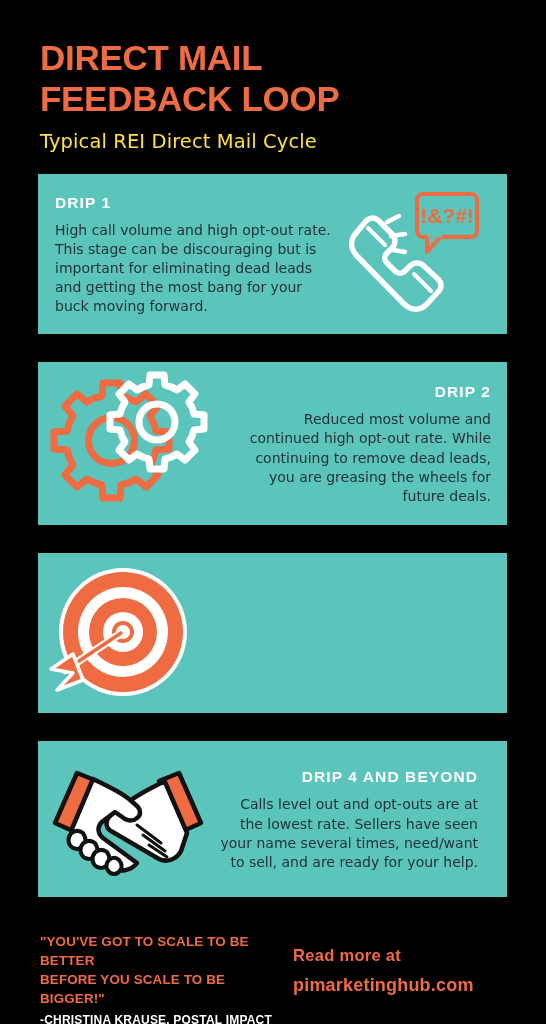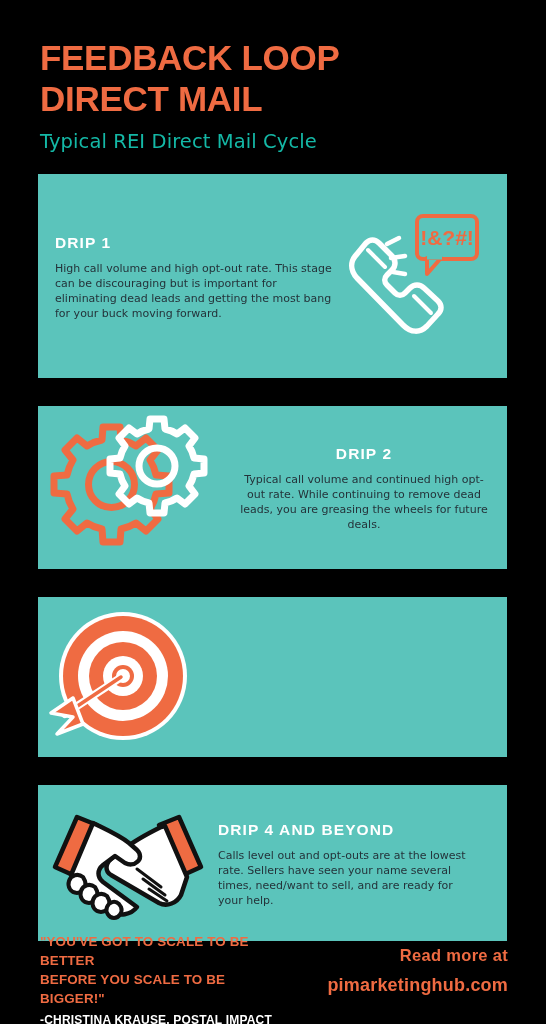--- a/index.html
+++ b/index.html
@@ -29,21 +29,21 @@
   .title-line {
     color: #EF6B42;
     font-size: 35px;
     font-weight: bold;
     letter-spacing: -0.3px;
     line-height: 1.16;
     text-transform: uppercase;
     font-family: "Liberation Sans", sans-serif;
   }
   .subtitle {
-    color: #14b8a6;
+    color: #fde047;
     font-size: 19.5px;
     font-weight: normal;
     margin-top: 11px;
     letter-spacing: 0.1px;
     font-family: "DejaVu Sans", sans-serif;
   }
 
   
   .cards {
     position: relative;
@@ -78,45 +78,45 @@
   .drip-heading {
     color: #FFFFFF;
     font-size: 15.5px;
     font-weight: bold;
     letter-spacing: 1.1px;
     margin-bottom: 9px;
     font-family: "Liberation Sans", sans-serif;
   }
   .drip-body {
     color: #24333A;
-    font-size: 11px;
+    font-size: 14px;
     line-height: 1.37;
     font-family: "DejaVu Sans", sans-serif;
   }
 
   
-  .card-1 { height: 204px; }
+  .card-1 { height: 160px; }
   .card-1 .card-text { width: 300px; padding-left: 17px; }
   .card-1 .card-icon { width: 145px; }
 
   
   .card-2 { height: 163px; }
   .card-2 .card-inner { }
   .card-2 .card-icon { width: 175px; }
-  .card-2 .card-text { width: 278px; text-align: center; padding-right: 16px; margin-left: 24px; }
+  .card-2 .card-text { width: 278px; text-align: right; padding-right: 16px; margin-left: 24px; }
 
   
   .card-3 { height: 160px; }
   .card-3 .card-text { width: 305px; padding-left: 17px; }
   .card-3 .card-icon { width: 150px; }
 
   
   .card-4 { height: 156px; }
   .card-4 .card-icon { width: 180px; }
-  .card-4 .card-text { width: 275px; padding-right: 15px; }
+  .card-4 .card-text { width: 275px; text-align: right; padding-right: 15px; }
 
   
   .footer {
     position: absolute;
     left: 0; right: 0;
     top: 928px;
     height: 96px;
     display: flex;
     padding: 0 38px 0 40px;
     box-sizing: border-box;
@@ -135,21 +135,20 @@
     color: #FFFFFF;
     font-size: 12px;
     font-weight: bold;
     letter-spacing: 0.2px;
     margin-top: 4px;
     text-transform: uppercase;
     font-family: "Liberation Sans", sans-serif;
   }
   .footer-right {
     flex: 0 0 auto;
-    text-align: right;
     padding-top: 18px;
     width: 215px;
   }
   .read-more-1 {
     color: #EF6B42;
     font-size: 16.5px;
     font-weight: bold;
     letter-spacing: 0.3px;
     font-family: "Liberation Sans", sans-serif;
   }
@@ -162,22 +161,22 @@
     font-family: "Liberation Sans", sans-serif;
   }
   svg { display: block; }
 </style>
 </head>
 <body>
 
 <div id="infographic">
 
   <div class="header">
+    <div class="title-line">DIRECT MAIL</div>
     <div class="title-line">FEEDBACK LOOP</div>
-    <div class="title-line">DIRECT MAIL</div>
     <div class="subtitle">Typical REI Direct Mail Cycle</div>
   </div>
 
   <div class="cards">
 
     <div class="card card-1">
       <div class="card-inner">
         <div class="card-text">
           <div class="drip-heading">DRIP 1</div>
           <div class="drip-body">High call volume and high opt-out rate. This stage can be discouraging but is important for eliminating dead leads and getting the most bang for your buck moving forward.</div>
@@ -269,21 +268,21 @@
                        A 35 35 0 0 1 85 33
                        L 79 25 L 89 15 L 97 21
                        A 35 35 0 0 1 109 16
                        Z"></path>
               <circle cx="117" cy="53" r="18" stroke-width="7"></circle>
             </g>
           </svg>
         </div>
         <div class="card-text">
           <div class="drip-heading">DRIP 2</div>
-          <div class="drip-body">Typical call volume and continued high opt-out rate. While continuing to remove dead leads, you are greasing the wheels for future deals.</div>
+          <div class="drip-body">Reduced most volume and continued high opt-out rate. While continuing to remove dead leads, you are greasing the wheels for future deals.</div>
         </div>
       </div>
     </div>
 
     <div class="card card-3">
       <div class="card-inner">
         <div class="card-icon">
           <svg width="148" height="142" viewBox="0 0 148 142">
             <g>
               <circle cx="84" cy="70" r="64" fill="#FFFFFF"></circle>

